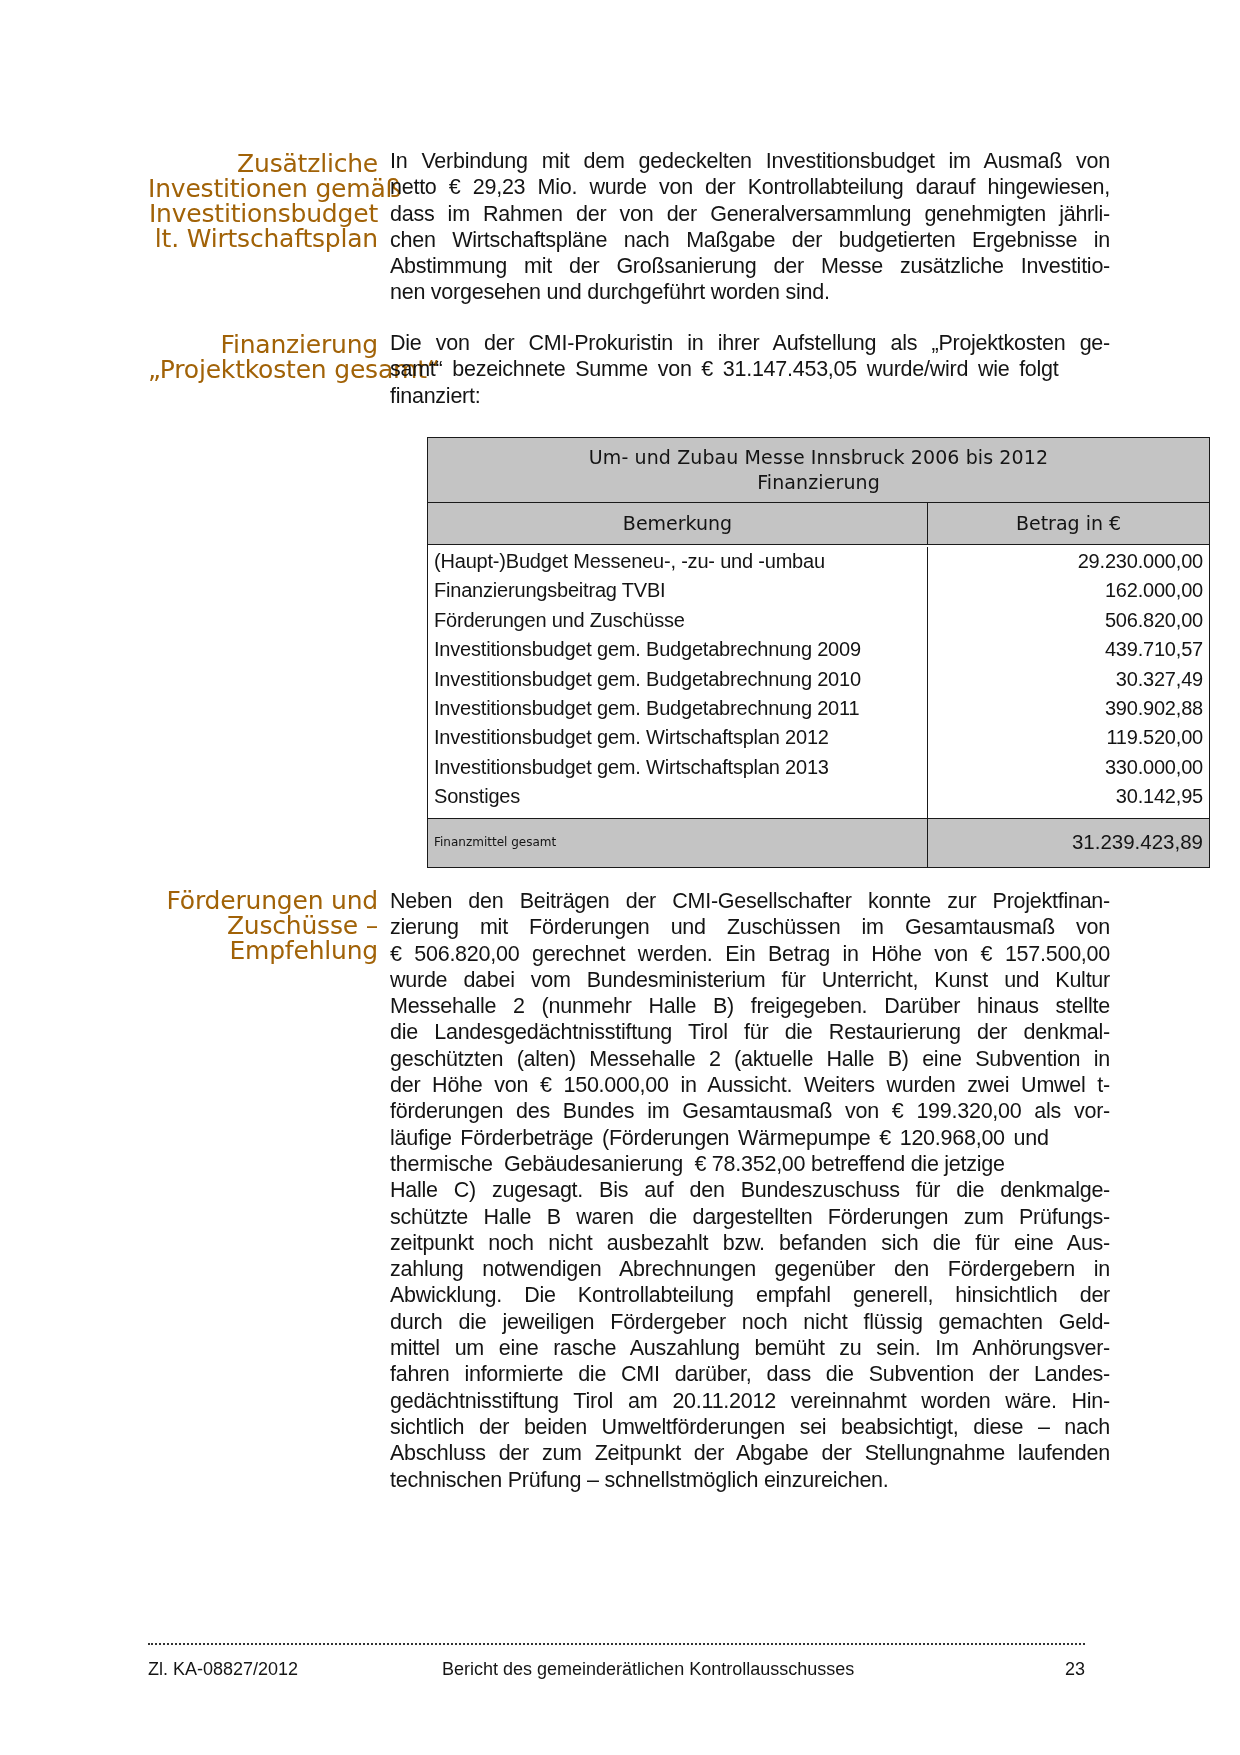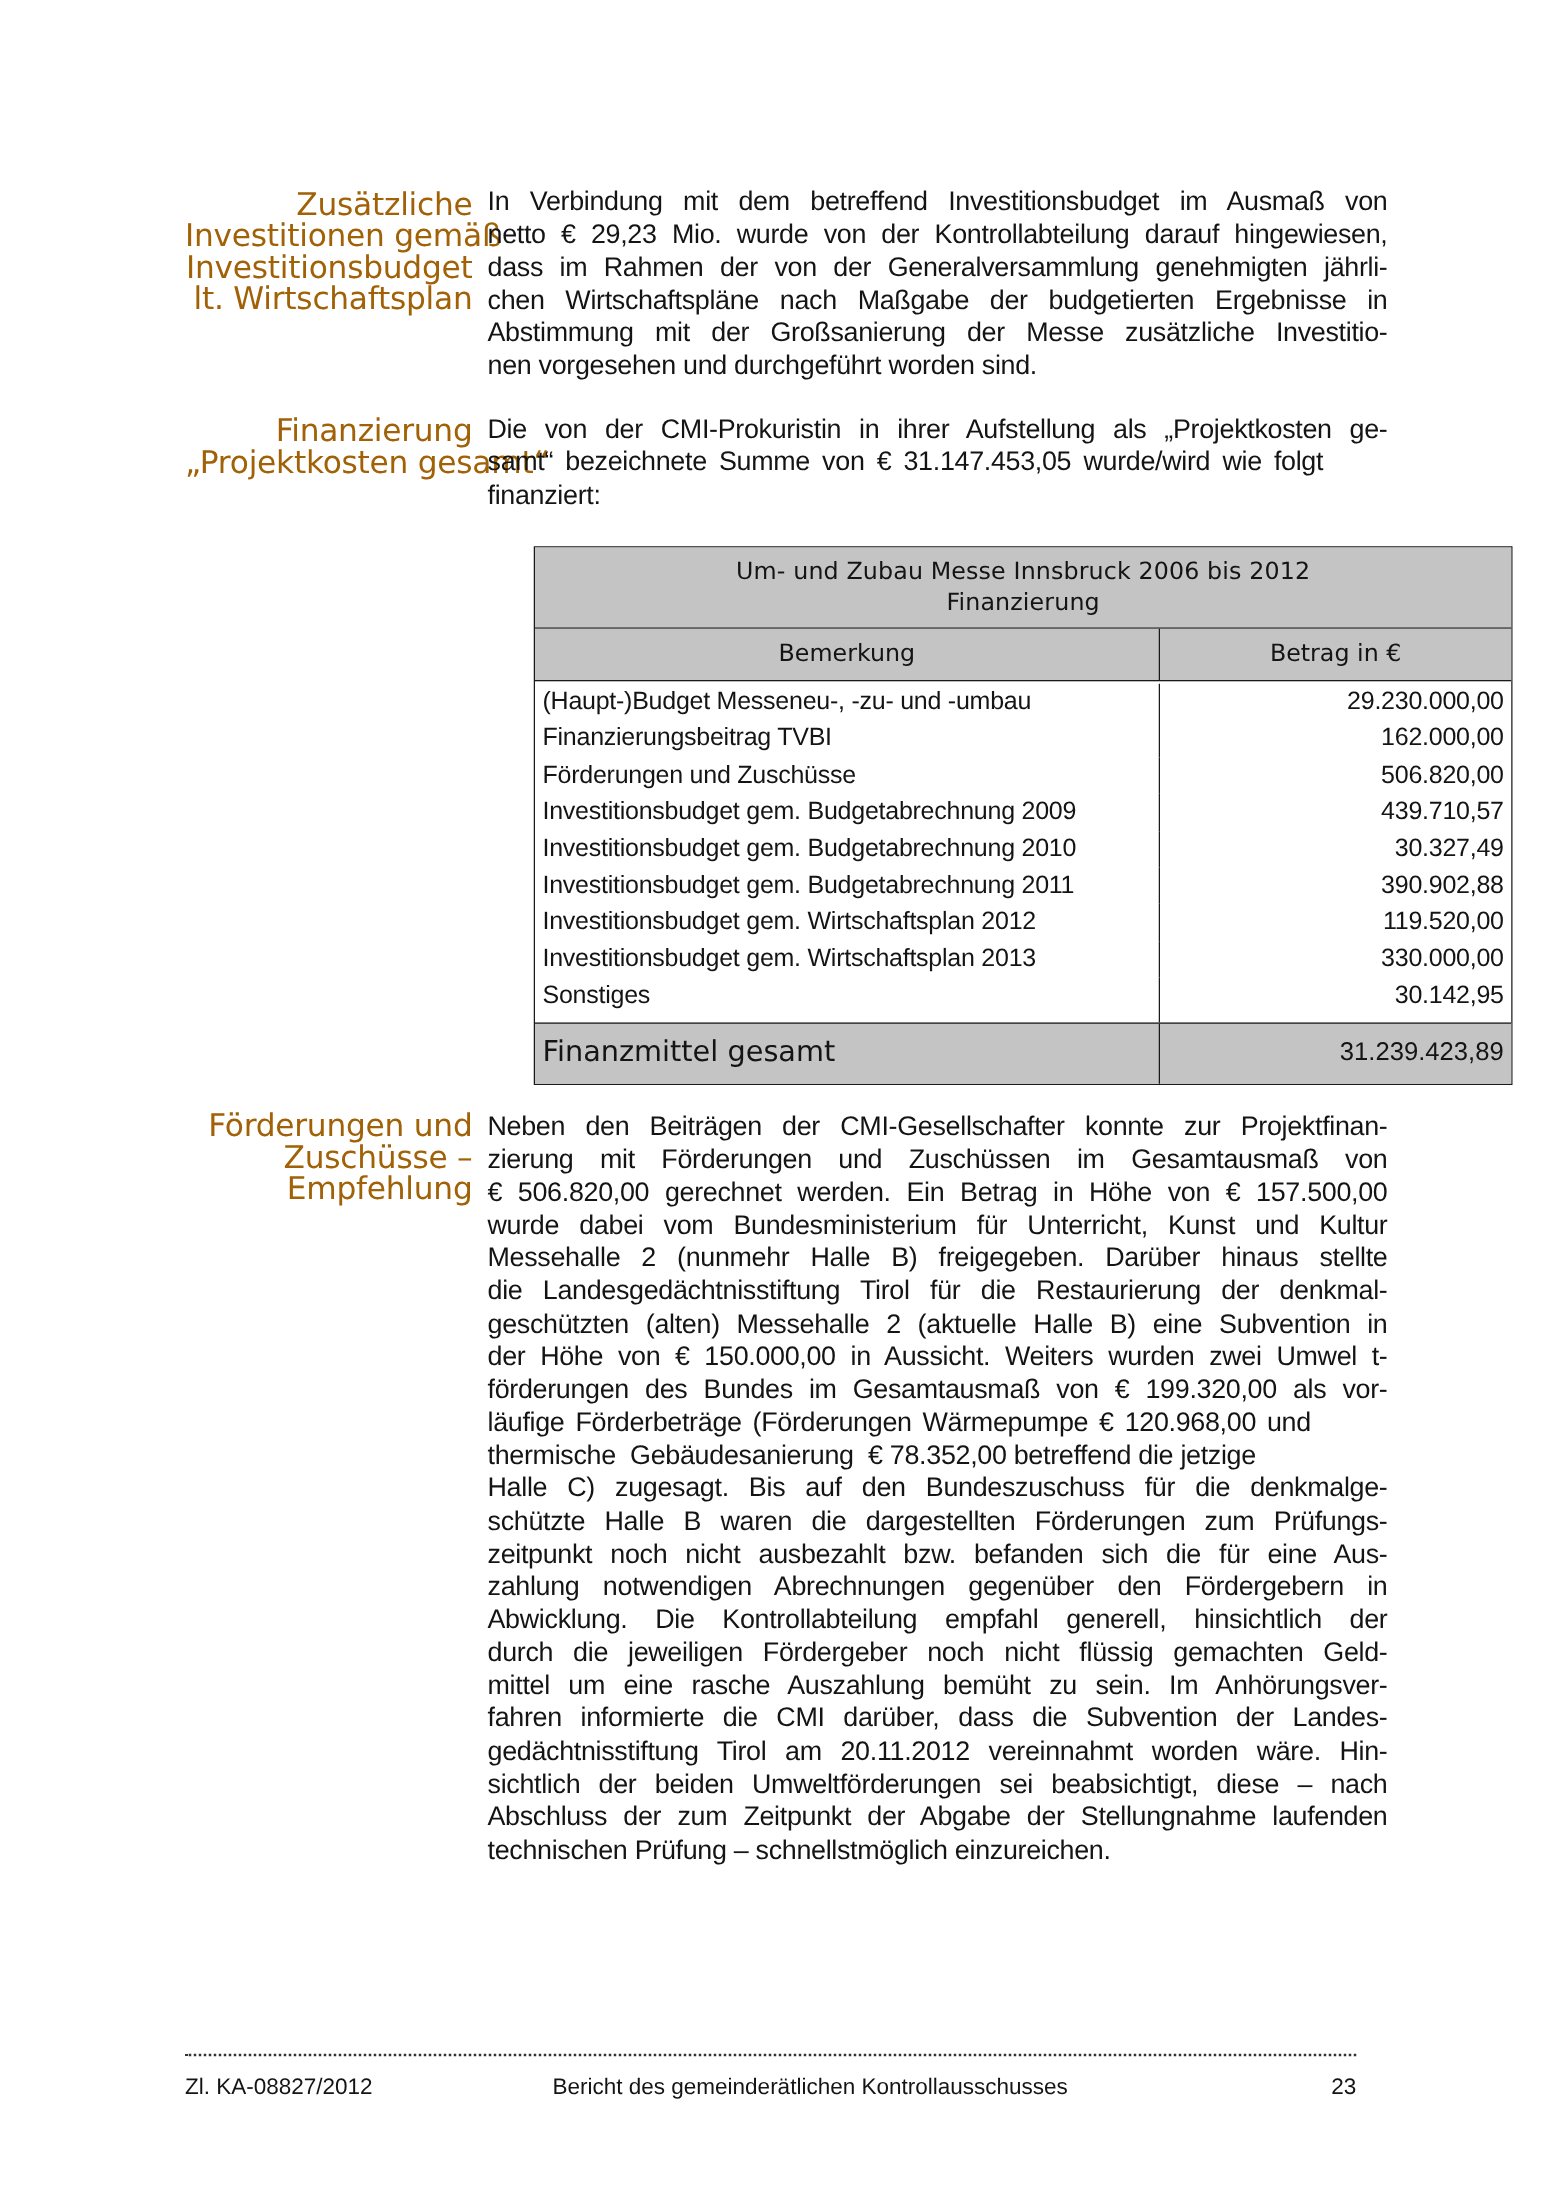--- a/index.html
+++ b/index.html
@@ -117,21 +117,21 @@
   .t-body .c1 { padding-left: 6px; white-space: nowrap; }
   .t-body .c2 { text-align: right; padding-right: 6px; }
   .t-body .t-row.pad-bottom { height: 36px; }
   .t-total {
     background: #c4c4c4;
     border-top: 1.5px solid #1a1a1a;
     height: 48px;
     font-size: 20.5px;
     line-height: 46px;
   }
-  .t-total .c1 { padding-left: 6px; font-family: "DejaVu Sans", sans-serif; font-size: 23px; }
+  .t-total .c1 { padding-left: 6px; font-family: "DejaVu Sans", sans-serif; font-size: 12px; }
   .t-total .c2 { text-align: right; padding-right: 6px; }
 
   
   .footer-rule {
     position: absolute;
     left: 148px;
     top: 1643px;
     width: 937px;
     height: 0;
     border-top: 2px dotted #333333;
@@ -157,21 +157,21 @@
 <div class="page">
 
   <div class="section" style="top:148px;">
     <div class="margin-label" style="top:3px;">
       <span>Zusätzliche</span>
       <span>Investitionen gemäß</span>
       <span>Investitionsbudget</span>
       <span>lt. Wirtschaftsplan</span>
     </div>
     <div class="body-text">
-      <span class="ln">In Verbindung mit dem betreffend Investitionsbudget im Ausmaß von</span>
+      <span class="ln">In Verbindung mit dem gedeckelten Investitionsbudget im Ausmaß von</span>
       <span class="ln">netto € 29,23 Mio. wurde von der Kontrollabteilung darauf hingewiesen,</span>
       <span class="ln">dass im Rahmen der von der Generalversammlung genehmigten jährli-</span>
       <span class="ln">chen Wirtschaftspläne nach Maßgabe der budgetierten Ergebnisse in</span>
       <span class="ln">Abstimmung mit der Großsanierung der Messe zusätzliche Investitio-</span>
       <span class="ln last">nen vorgesehen und durchgeführt worden sind.</span>
     </div>
   </div>
 
   <div class="section" style="top:330px;">
     <div class="margin-label" style="top:2px;">

